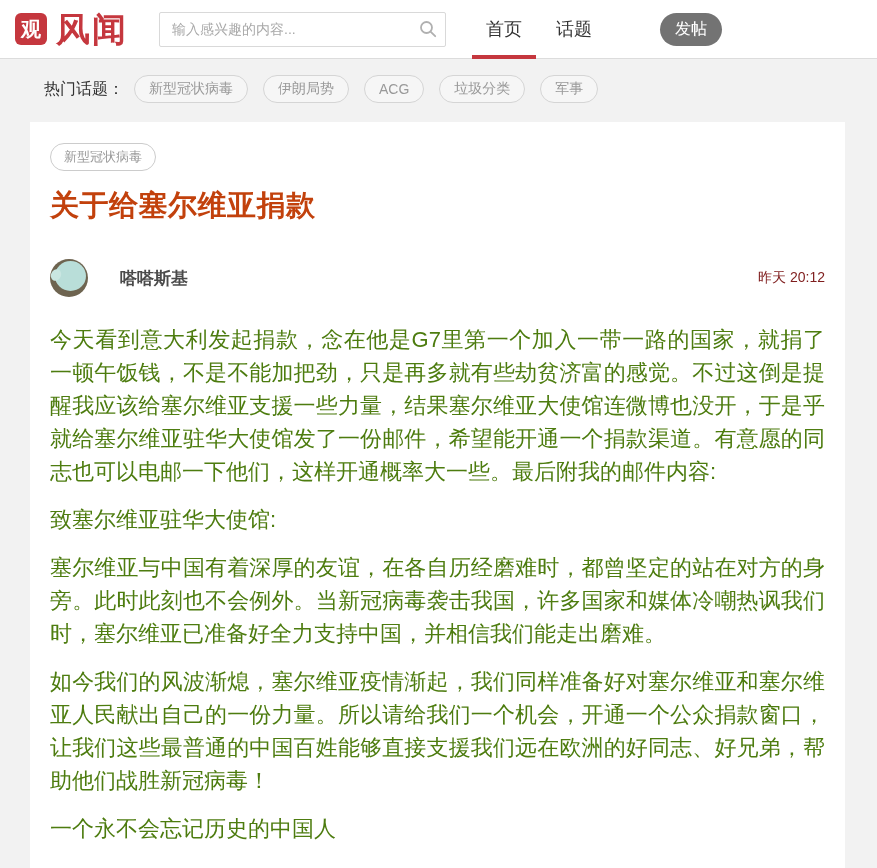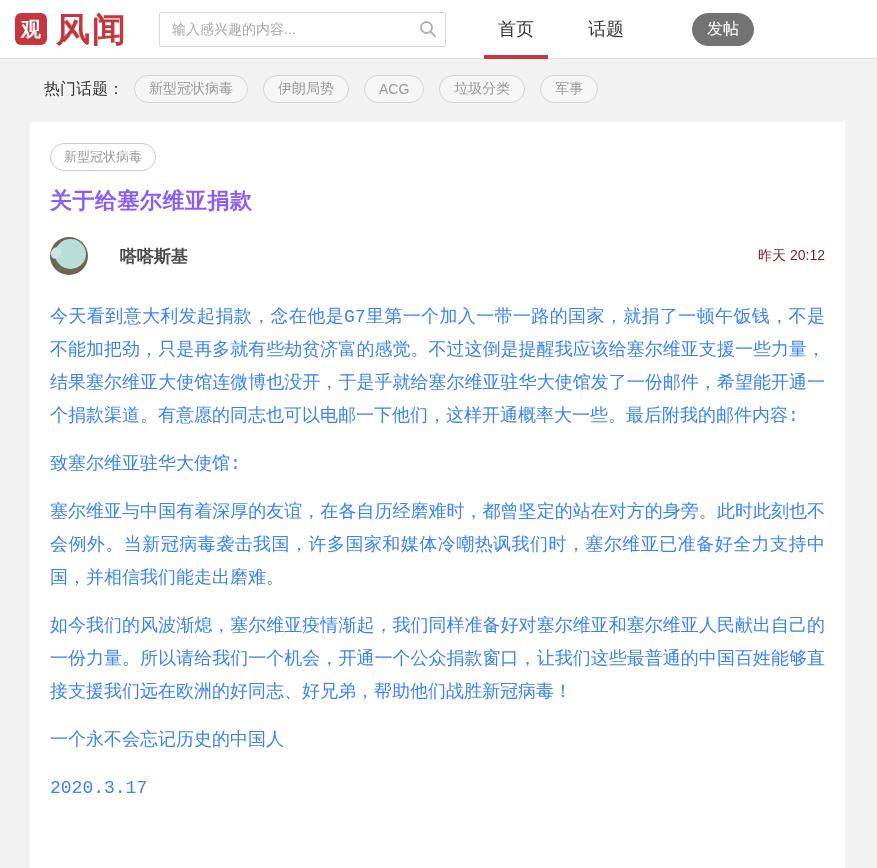--- a/index.html
+++ b/index.html
@@ -50,21 +50,21 @@
     color: #333;
     outline: none;
     font-family: "Liberation Sans", "DejaVu Sans", sans-serif;
   }
   .search-box input::placeholder { color: #a9a9a9; }
   .search-icon {
     position: absolute; right: 9px; top: 8px;
     width: 18px; height: 18px;
     cursor: pointer;
   }
-  .nav { display: flex; margin-left: 52px; height: 59px; gap: 20px; }
+  .nav { display: flex; margin-left: 40px; height: 59px; }
   .nav-item {
     position: relative;
     height: 100%;
     display: flex; align-items: center;
     font-size: 18px;
     color: #333;
     margin-right: 34px;
     cursor: pointer;
   }
   .nav-item.active::after {
@@ -120,24 +120,24 @@
   .post-tag {
     display: inline-block;
     padding: 4px 13px;
     border: 1px solid #cccccc;
     border-radius: 14px;
     color: #999;
     font-size: 13px;
     cursor: pointer;
   }
   .post-title {
-    margin: 15px 0 21px 0;
-    font-size: 22px;
+    margin: 15px 0 33px 0;
+    font-size: 29px;
     font-weight: 700;
-    color: #8b5cf6;
+    color: #c2410c;
     letter-spacing: 0.5px;
   }
   .author-row { display: flex; align-items: center; gap: 20px; }
   .avatar {
     position: relative;
     width: 38px; height: 38px;
     border-radius: 50%;
     background: #6e6450;
     overflow: hidden;
     cursor: pointer;
@@ -163,26 +163,25 @@
     margin-left: 12px;
     font-size: 17px;
     font-weight: 700;
     color: #4a4a4a;
     cursor: pointer;
   }
   .post-time { margin-left: auto; font-size: 14px; color: #7f1d1d; }
 
   .article { margin-top: 26px; }
   .article p {
-    font-size: 18px;
+    font-size: 22px;
     line-height: 33px;
-    color: #3b82f6;
+    color: #4d7c0f;
     margin-bottom: 15px;
     text-align: justify;
-    font-family: Liberation Mono, monospace;
   }
 </style>
 </head>
 <body>
 
 <div class="header">
   <div class="logo">
     <div class="logo-square">
       <span>观</span>
     </div>

